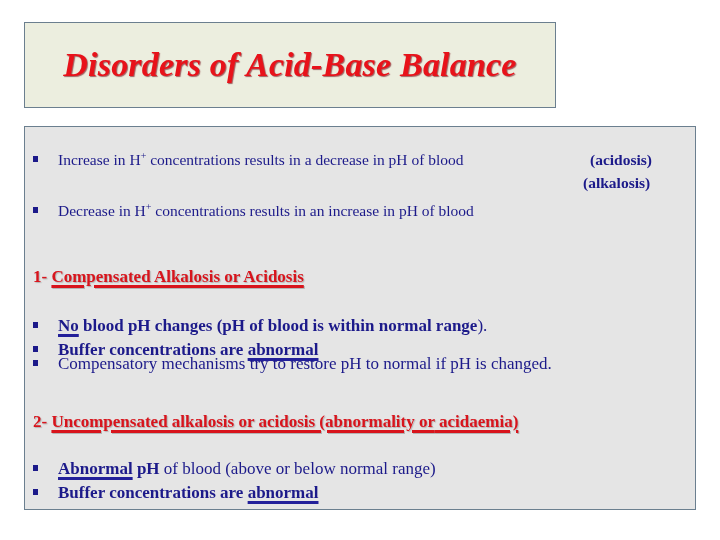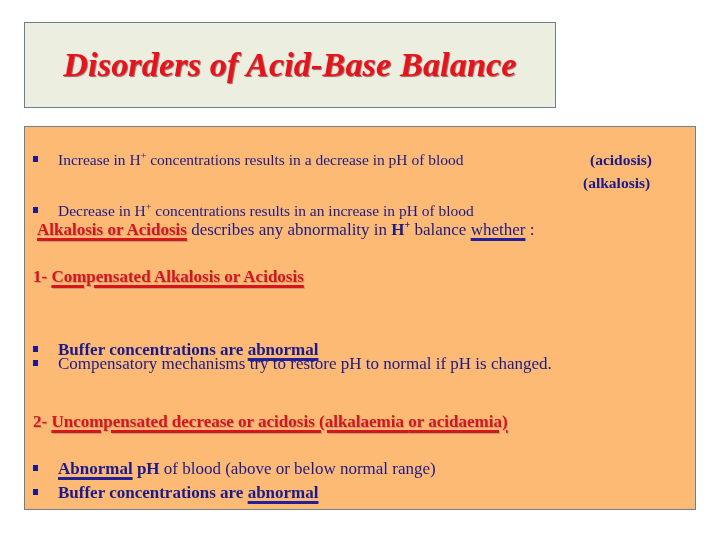--- a/index.html
+++ b/index.html
@@ -5,21 +5,21 @@
     html, body { margin:0; padding:0; }
     body { width:720px; height:540px; background:#ffffff; position:relative; overflow:hidden;
            font-family: "Liberation Serif", "DejaVu Serif", serif; }
     .title-box { position:absolute; left:24px; top:22px; width:532px; height:86px;
                  background:#eceedf; border:1px solid #6b7f8f; box-sizing:border-box;
                  display:flex; align-items:center; justify-content:center; }
     .title { color:#e8121a; font-style:italic; font-weight:bold; font-size:34px;
              letter-spacing:0.2px; text-shadow:1px 1px 1px #a06060;
              font-family: "Liberation Serif", "DejaVu Serif", serif; }
     .content-box { position:absolute; left:24px; top:126px; width:672px; height:384px;
-                   background:#fdba74; border:1px solid #6b7f8f; box-sizing:border-box; }
+                   background:#e5e5e5; border:1px solid #6b7f8f; box-sizing:border-box; }
     .navy { color:#1c1a8a; }
     .red { color:#d8141c; }
     .b { font-weight:bold; }
     .u-red { text-decoration:underline; text-decoration-color:#d8141c; text-decoration-thickness:3px; text-underline-offset:3px; }
     .u-navy { text-decoration:underline; text-decoration-color:#23209a; text-decoration-thickness:3px; text-underline-offset:3px; }
     .shadow { text-shadow:1px 1px 1px rgba(120,120,120,0.45); }
     .row { position:absolute; left:8px; white-space:nowrap; }
     .bullet { display:inline-block; width:5px; height:6px; background:#1c1a8a; margin-right:20px; vertical-align:middle; position:relative; top:-2px; }
     .small { font-size:15.5px; }
     .med { font-size:17px; }
@@ -38,37 +38,37 @@
   <div class="row navy small" style="top:24px;">
     <span class="bullet"></span><span>Increase in H</span><sup>+</sup><span> concentrations  results in a decrease in pH of blood</span>
   </div>
   <span class="right-tag navy b small" style="left:565px; top:24px;text-align:center;">(acidosis)</span>
 
   <div class="row navy small" style="top:47px;margin-top:28px;">
     <span class="bullet"></span><span>Decrease  in H</span><sup>+</sup><span> concentrations results in an increase  in pH of blood</span>
   </div>
   <span class="right-tag navy b small" style="left:558px; top:47px;">(alkalosis)</span>
 
-  <div class="row navy med" style="top:93px; left:12px;">
-    <span class="red b u-red shadow">Alkalosis or Acidosis</span><span> describes any abnormality in </span><span class="b">H</span><sup class="b">+</sup><span> balance </span><span class="u-navy">whether</span><span> :</span>
-  </div>
 
   <div class="row red b med shadow" style="top:140px;">
     <span>1- </span><span class="u-red">Compensated Alkalosis or Acidosis</span>
   </div>
 
+  <div class="row navy med" style="top:189px;">
+    <span class="bullet"></span><span class="b u-navy">No</span><span class="b"> blood pH changes (pH of blood is within normal range</span><span>).</span>
+  </div>
   <div class="row navy med" style="top:213px;">
     <span class="bullet"></span><span class="b">Buffer concentrations are </span><span class="b u-navy">abnormal</span>
   </div>
   <div class="row navy med" style="top:227px;">
     <span class="bullet"></span><span>Compensatory mechanisms try to restore pH to normal if pH is changed.</span>
   </div>
 
   <div class="row red b med shadow" style="top:285px;">
-    <span>2- </span><span class="u-red"><span>Uncompensated decrease or acidosis (alkalaemia </span><span style="font-weight:bold;">or</span><span> acidaemia)</span></span>
+    <span>2- </span><span class="u-red"><span>Uncompensated alkalosis or acidosis (abnormality </span><span style="font-weight:bold;">or</span><span> acidaemia)</span></span>
   </div>
 
   <div class="row navy med" style="top:332px;">
     <span class="bullet"></span><span class="b u-navy">Abnormal</span><span class="b"> pH</span><span> of blood (above or below normal range)</span>
   </div>
   <div class="row navy med" style="top:356px;">
     <span class="bullet"></span><span class="b">Buffer concentrations are </span><span class="b u-navy">abnormal</span>
   </div>
 
 </div>

